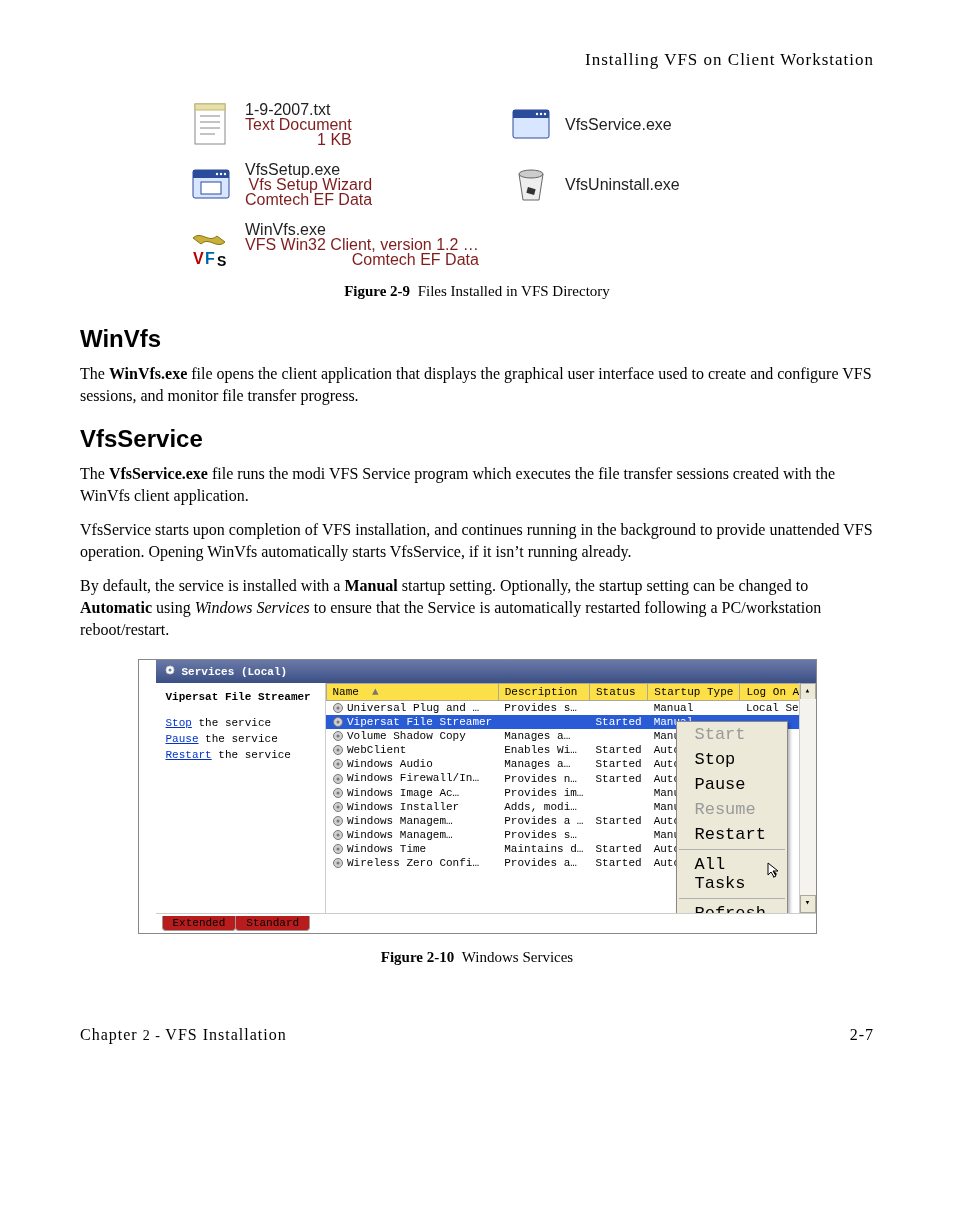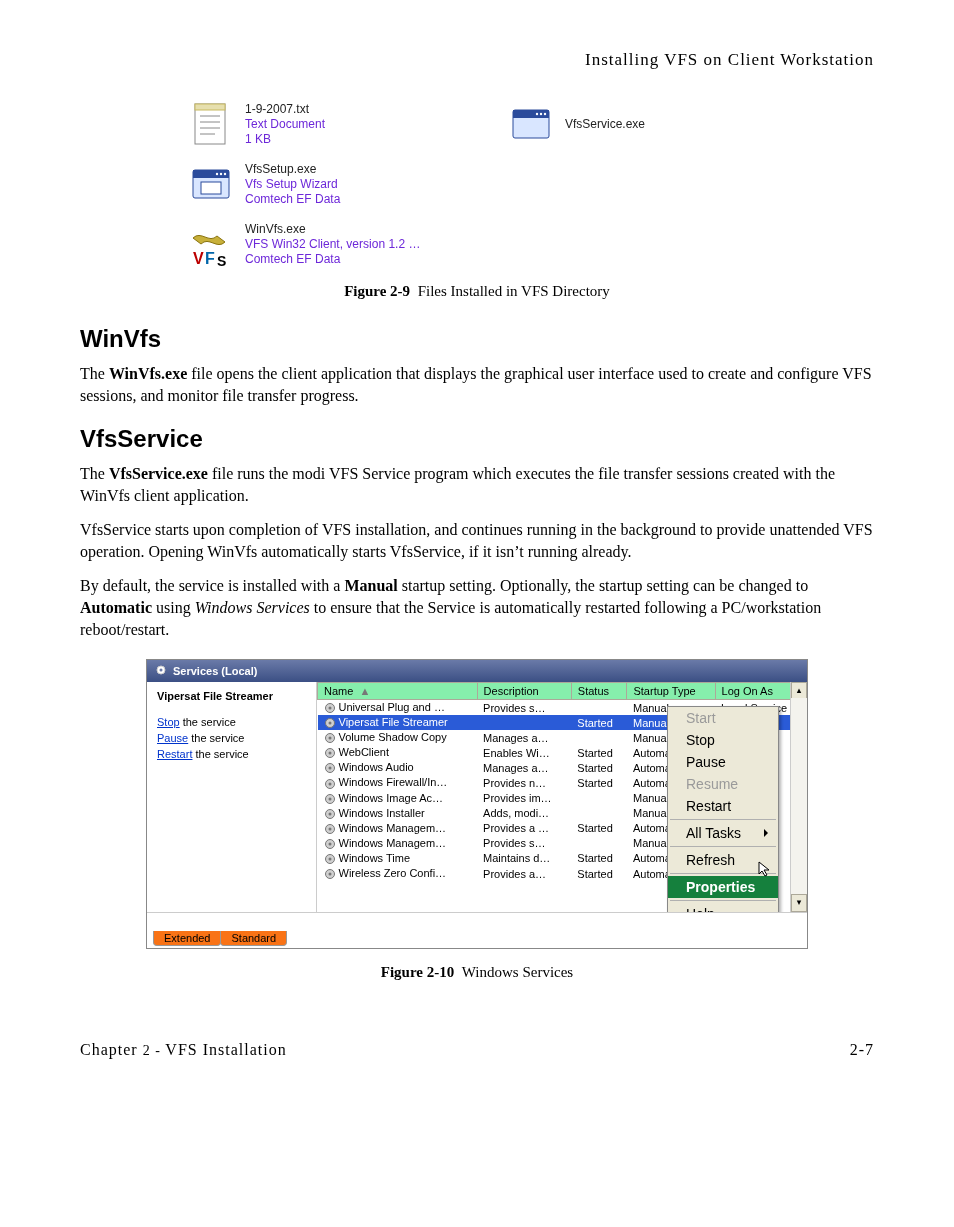--- a/index.html
+++ b/index.html
@@ -30,25 +30,25 @@
   }
   .tile {
     display: flex;
     align-items: center;
     gap: 10px;
     width: 260px;
   }
   .tile svg { flex: 0 0 48px; }
   .tile .txt {
     font-family: Tahoma, Arial, sans-serif;
-    font-size: 12px;
+    font-size: 16px;
     line-height: 15px;
   }
   .tile .txt .fname { color: #222; }
-  .tile .txt .fdesc { color: #6d28d9; }
+  .tile .txt .fdesc { color: #7f1d1d; text-align: right; }
   .figcap {
     text-align: center;
     font-size: 15px;
     margin: 15px 0 25px 0;
   }
   .figcap b { font-weight: bold; }
   h2 {
     font-family: Arial, Helvetica, sans-serif;
     font-size: 24px;
     font-weight: bold;
@@ -61,24 +61,25 @@
     text-align: left;
   }
   p.body b { font-weight: bold; }
   p.body i { font-style: italic; }
 
   
   .svc-wrap {
     width: 660px;
     margin: 18px auto 0 auto;
     border: 1px solid #888;
-    font-family: Liberation Sans, sans-serif;
+    font-family: Liberation Mono, monospace;
     font-size: 11px;
     color: #000;
     background: #fff;
+    padding-left: 17px;
   }
   .svc-title {
     background: #fff;
     padding: 4px 8px;
     font-weight: bold;
     color: #fff;
     background: linear-gradient(#6a7aa8,#3b4f84);
     display:flex;align-items:center;gap:6px;
   }
   .svc-body {
@@ -97,21 +98,21 @@
     flex: 1;
     position: relative;
     overflow: hidden;
   }
   table.svc-tbl {
     border-collapse: collapse;
     width: 100%;
     font-size: 11px;
   }
   table.svc-tbl th {
-    background: #86efac;
+    background: #fde047;
     border: 1px solid #aca899;
     padding: 2px 6px;
     text-align: left;
     font-weight: normal;
     white-space: nowrap;
   }
   table.svc-tbl td {
     padding: 1px 6px;
     white-space: nowrap;
   }
@@ -129,33 +130,32 @@
     font-size: 11px;
     background:#fff;
   }
   .tabs-bottom span {
     display:inline-block;
     border:1px solid #999;
     border-top:none;
     border-radius:0 0 4px 4px;
     padding:1px 10px;
     margin-right:-1px;
-    background:#f97316;
-    margin-top:16px;
+    background:#b91c1c;
   }
   
   .ctx {
     position: absolute;
     right: 28px;
-    top: 24px;
+    top: 38px;
     width: 110px;
     background: #ece9d8;
     border: 1px solid #888;
     box-shadow: 2px 2px 3px rgba(0,0,0,.3);
-    font-size: 14px;
+    font-size: 17px;
     z-index: 5;
   }
   .ctx .mi {
     padding: 3px 14px 3px 18px;
     position: relative;
   }
   .ctx .mi.disabled { color: #9a9a9a; }
   .ctx .sep { border-top: 1px solid #b0b0b0; margin: 2px 2px; }
   .ctx .mi.hl { background:#15803d; color:#fff; font-weight:bold; }
   .ctx .mi.sub::after{
@@ -224,20 +224,30 @@
         <rect x="6" y="10" width="36" height="8" fill="#2b4b9b"></rect>
         <circle cx="34" cy="14" r="1.2" fill="#fff"></circle>
           <circle cx="38" cy="14" r="1.2" fill="#fff"></circle>
           <circle cx="30" cy="14" r="1.2" fill="#fff"></circle>
         <rect x="14" y="22" width="20" height="12" fill="#fff" stroke="#2b4b9b"></rect>
       </svg>
       <div class="txt">
         <div class="fname">VfsSetup.exe</div>
         <div class="fdesc">Vfs Setup Wizard</div>
         <div class="fdesc">Comtech EF Data</div>
+      </div>
+    </div>
+    <div class="tile">
+      <svg width="48" height="48">
+        <path d="M12 14 L36 14 L32 40 L16 40 Z" fill="#eee" stroke="#666"></path>
+        <ellipse cx="24" cy="14" rx="12" ry="4" fill="#ccc" stroke="#666"></ellipse>
+        <rect x="20" y="28" width="8" height="6" fill="#333" transform="rotate(15 24 31)"></rect>
+      </svg>
+      <div class="txt">
+        <div class="fname">VfsUninstall.exe</div>
       </div>
     </div>
   </div>
   <div class="tile-row">
     <div class="tile" style="width:320px">
       <svg width="48" height="48">
         <path d="M6 18 C14 10 22 24 30 16 L38 22 C30 30 22 16 14 24 Z" fill="#c8b03a" stroke="#8a7410"></path>
         <text x="6" y="44" font-family="Arial" font-weight="bold" font-size="16" fill="#b00">V</text>
         <text x="18" y="44" font-family="Arial" font-weight="bold" font-size="16" fill="#06a">F</text>
         <text x="30" y="46" font-family="Arial" font-weight="bold" font-size="14" fill="#000">S</text>

